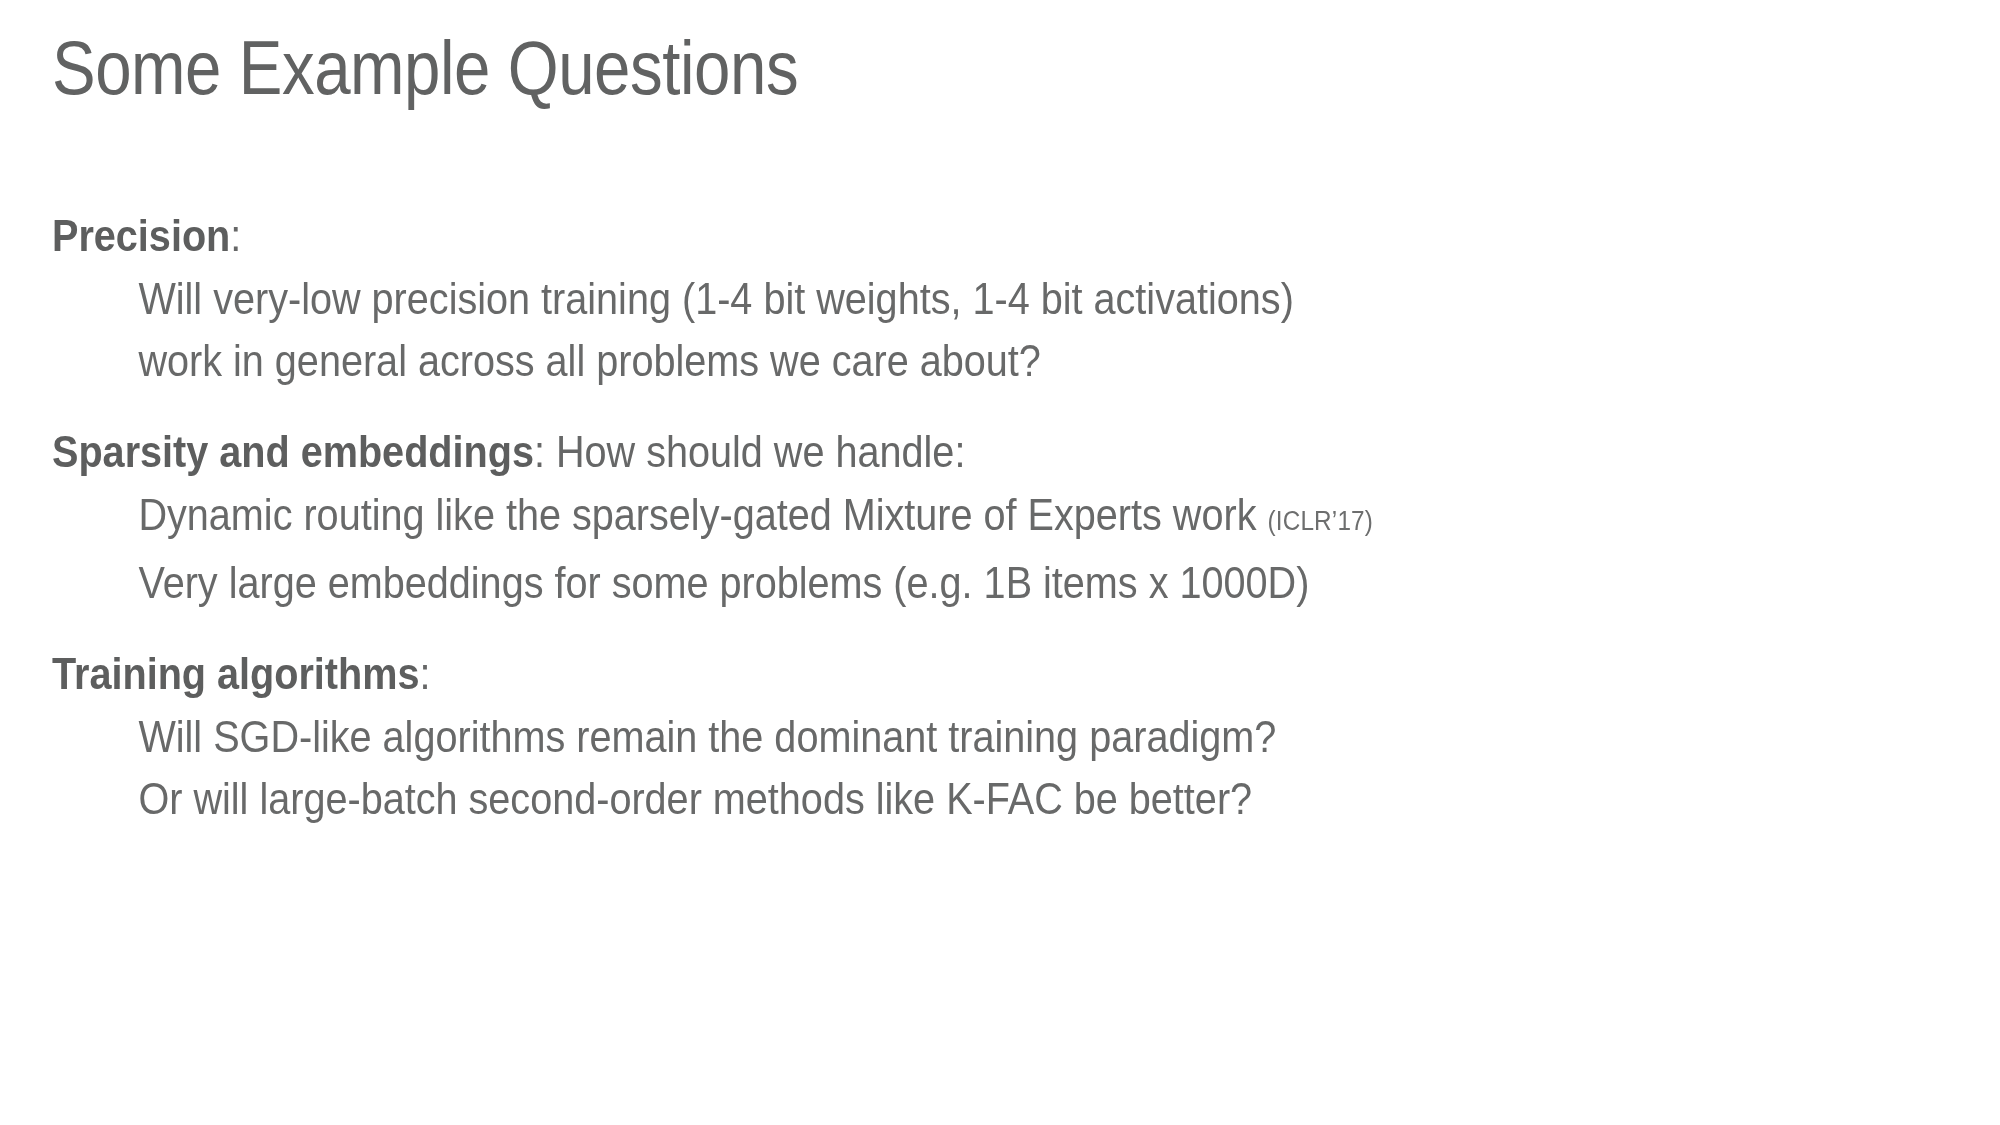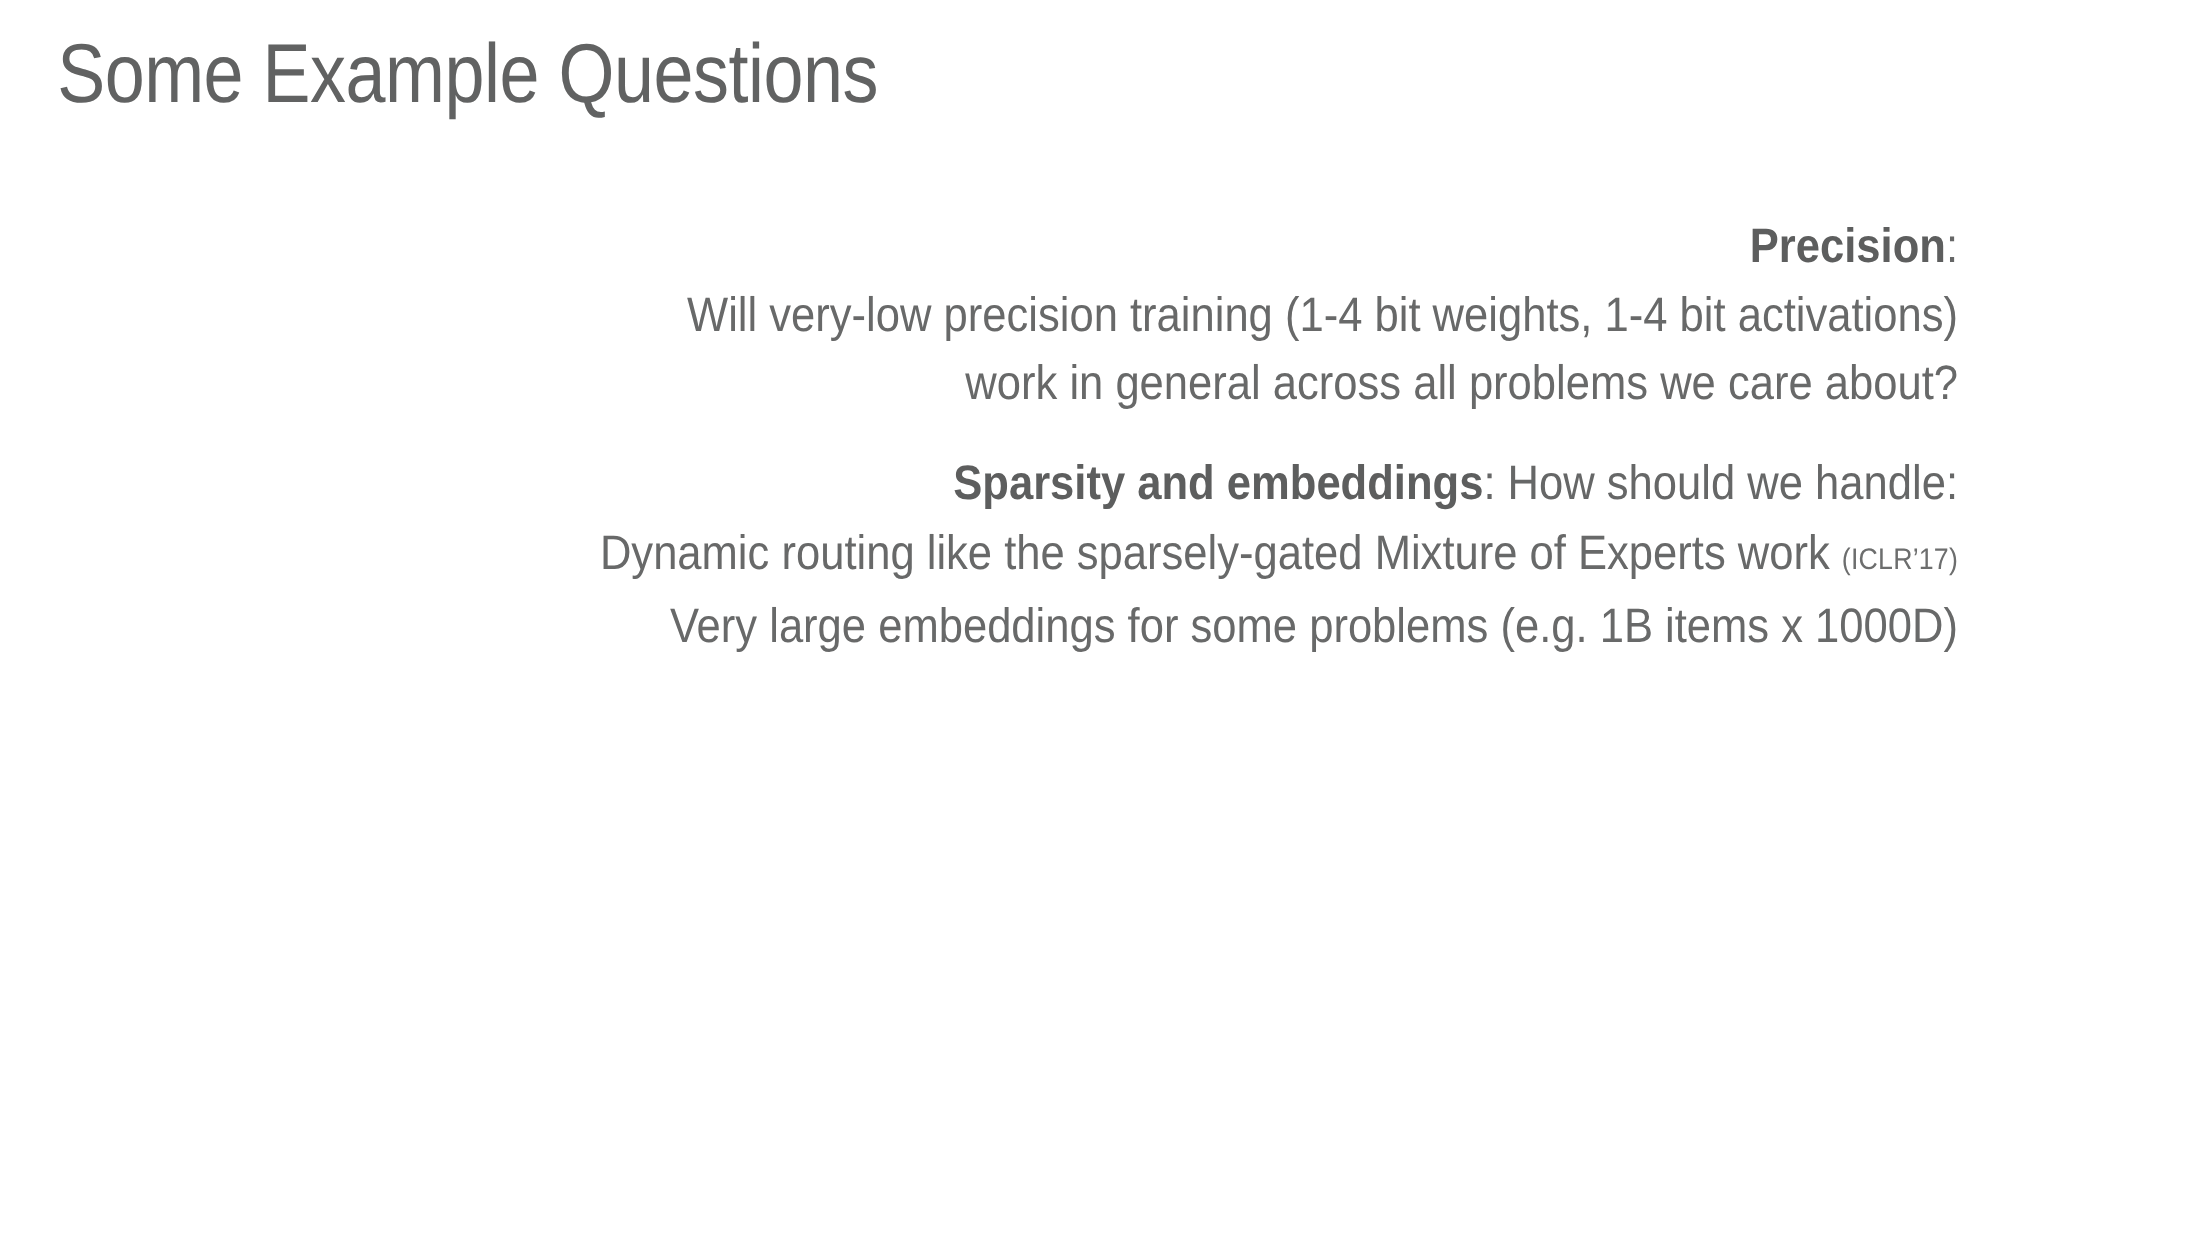--- a/index.html
+++ b/index.html
@@ -35,23 +35,22 @@
     color: #616262;
     letter-spacing: -0.5px;
     transform: scaleX(0.86);
     transform-origin: left top;
     white-space: nowrap;
   }
   
   .body-blocks {
     position: absolute;
     left: 52px;
-    top: 192px;
+    top: 204px;
     width: 1920px;
-    text-align: right;
   }
   .qblock {
     margin: 0 0 28px 0;
   }
   .qblock:last-child { margin-bottom: 0; }
 
   .q-head {
     font-size: 44px;
     line-height: 64px;
     font-weight: 400;
@@ -104,15 +103,22 @@
 
     <div class="qblock">
       <div class="q-head">
         <span class="hd-bold">Sparsity and embeddings</span><span class="hd-rest">: How should we handle:</span>
       </div>
       <div class="q-line"><span>Dynamic routing like the sparsely-gated Mixture of Experts work </span><span class="cite">(ICLR’17)</span></div>
       <div class="q-line">Very large embeddings for some problems (e.g. 1B items x 1000D)</div>
     </div>
 
 
+    <div class="qblock">
+      <div class="q-head">
+        <span class="hd-bold">Training algorithms</span><span class="hd-rest">:</span>
+      </div>
+      <div class="q-line">Will SGD-like algorithms remain the dominant training paradigm?</div>
+      <div class="q-line">Or will large-batch second-order methods like K-FAC be better?</div>
+    </div>
 
   </div>
 </div>
 
 </body></html>

